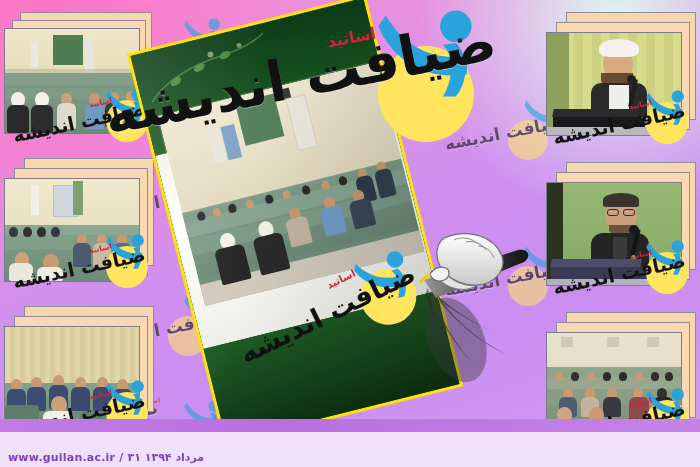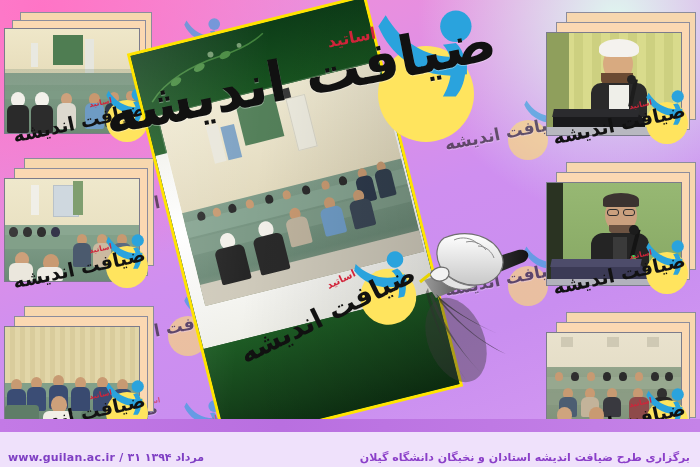--- a/index.html
+++ b/index.html
@@ -549,16 +549,15 @@
     <path d="M20 52 C24 46 30 44 36 46 C40 48 40 54 36 57 C30 61 22 59 20 52 Z" fill="#f2f2f2" stroke="#6f6f6f" stroke-width="1.2"></path>
     <path d="M44 18 C52 14 62 16 68 22" stroke="#8c8c8c" stroke-width="1" fill="none"></path>
     <path d="M56 20 C64 18 72 22 76 28" stroke="#8c8c8c" stroke-width="1" fill="none"></path>
     <path d="M68 24 C76 24 82 30 84 36" stroke="#8c8c8c" stroke-width="1" fill="none"></path>
     <path d="M10 60 L20 52" stroke="#e8d400" stroke-width="3"></path>
   </svg>
 
   <div class="footer-band"></div>
   <div class="footer-strip">
     <div class="foot-left">www.guilan.ac.ir / ۳۱ مرداد ۱۳۹۴</div>
-    <div class="foot-right">برگزاری طرح ضیافت اندیشه استادان و نخبگان دانشگاه گیلان</div>
   </div>
 
 </div>
 
 </body></html>

